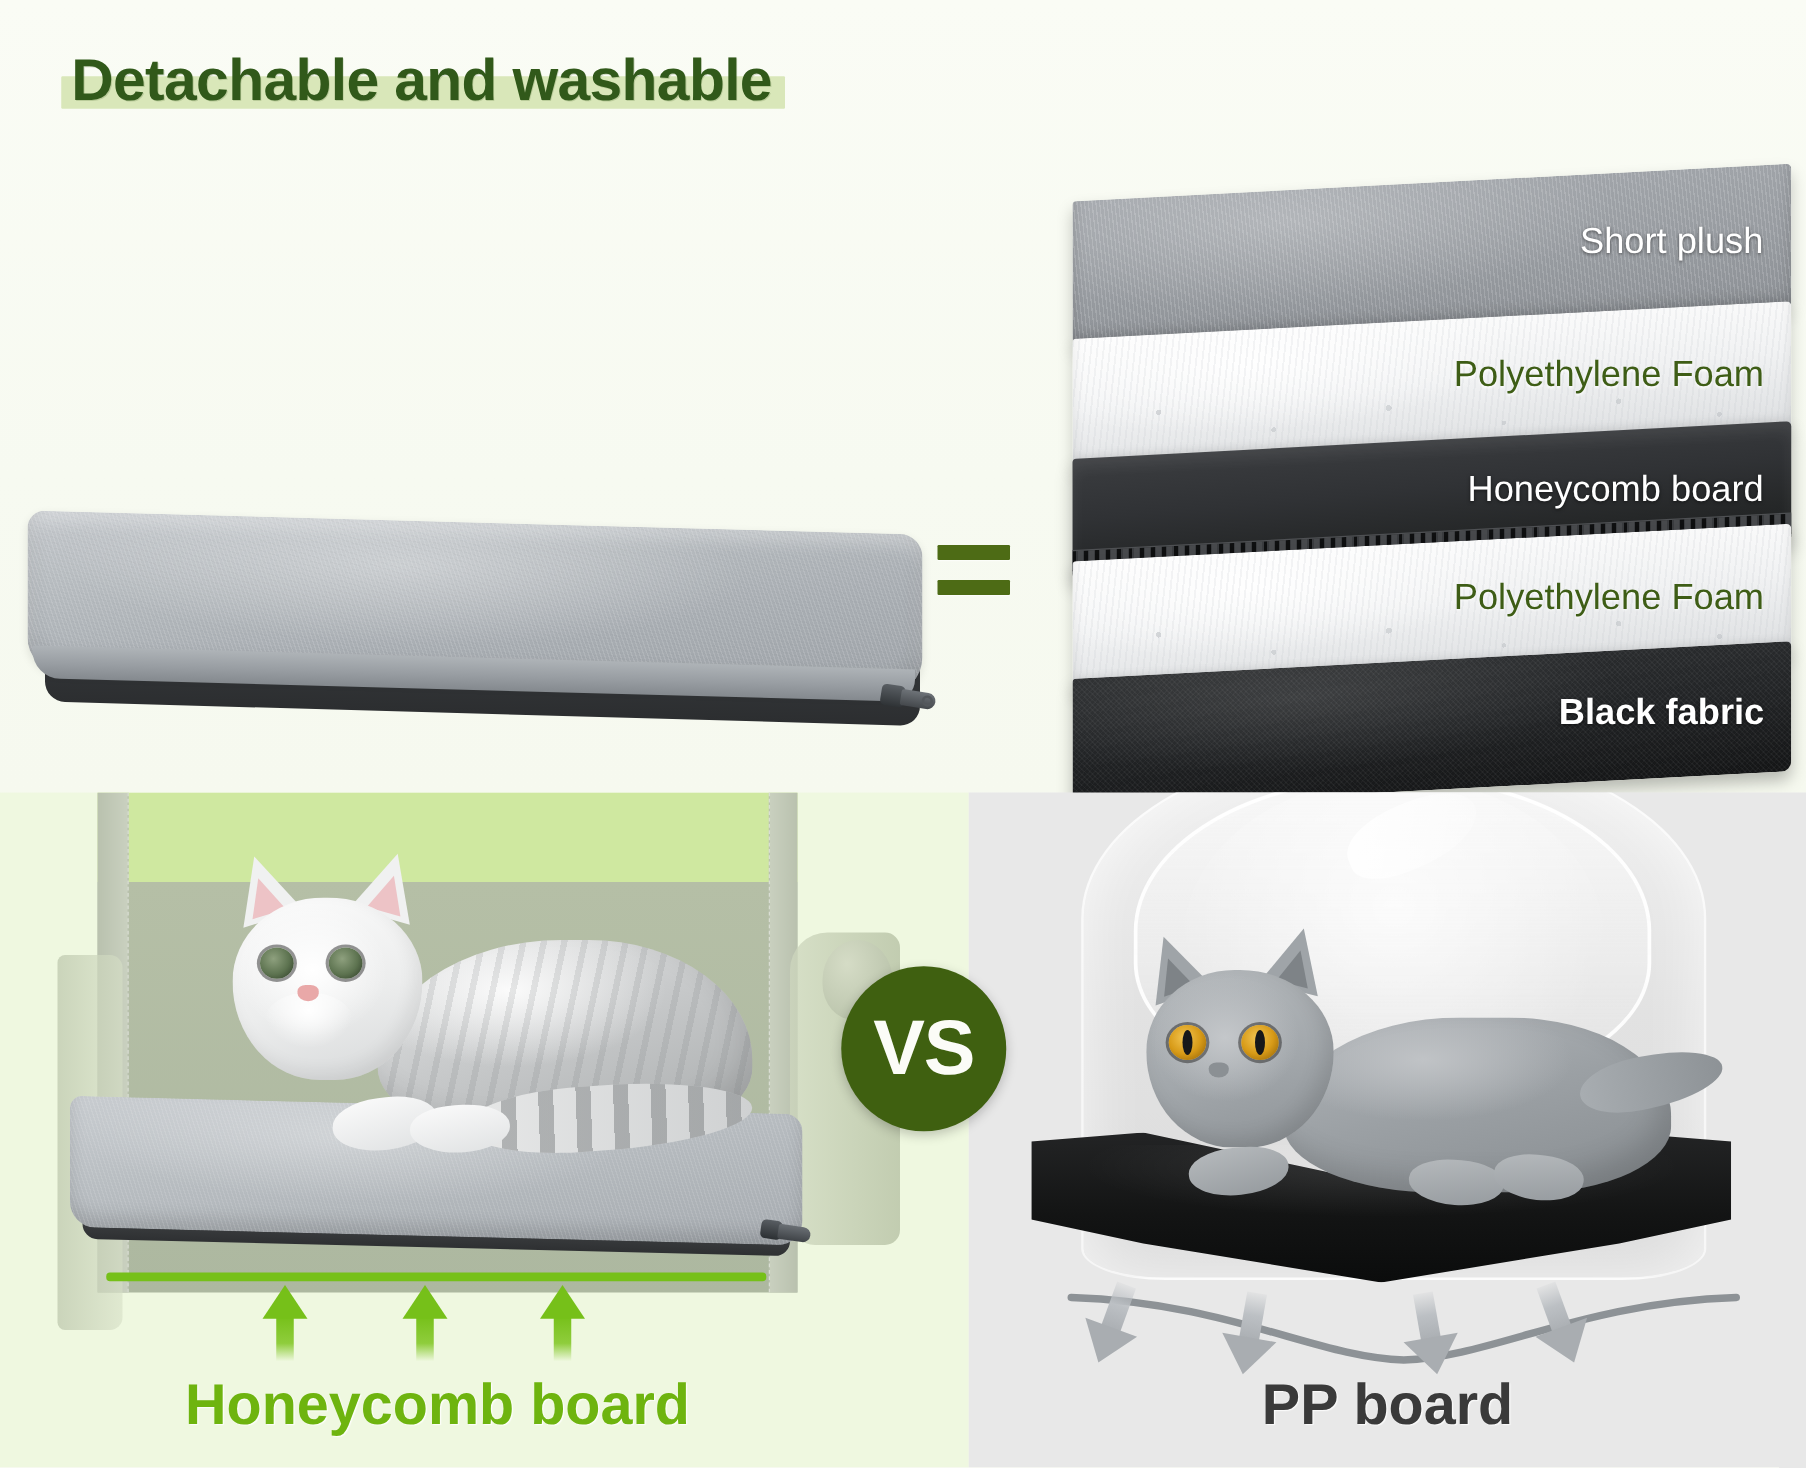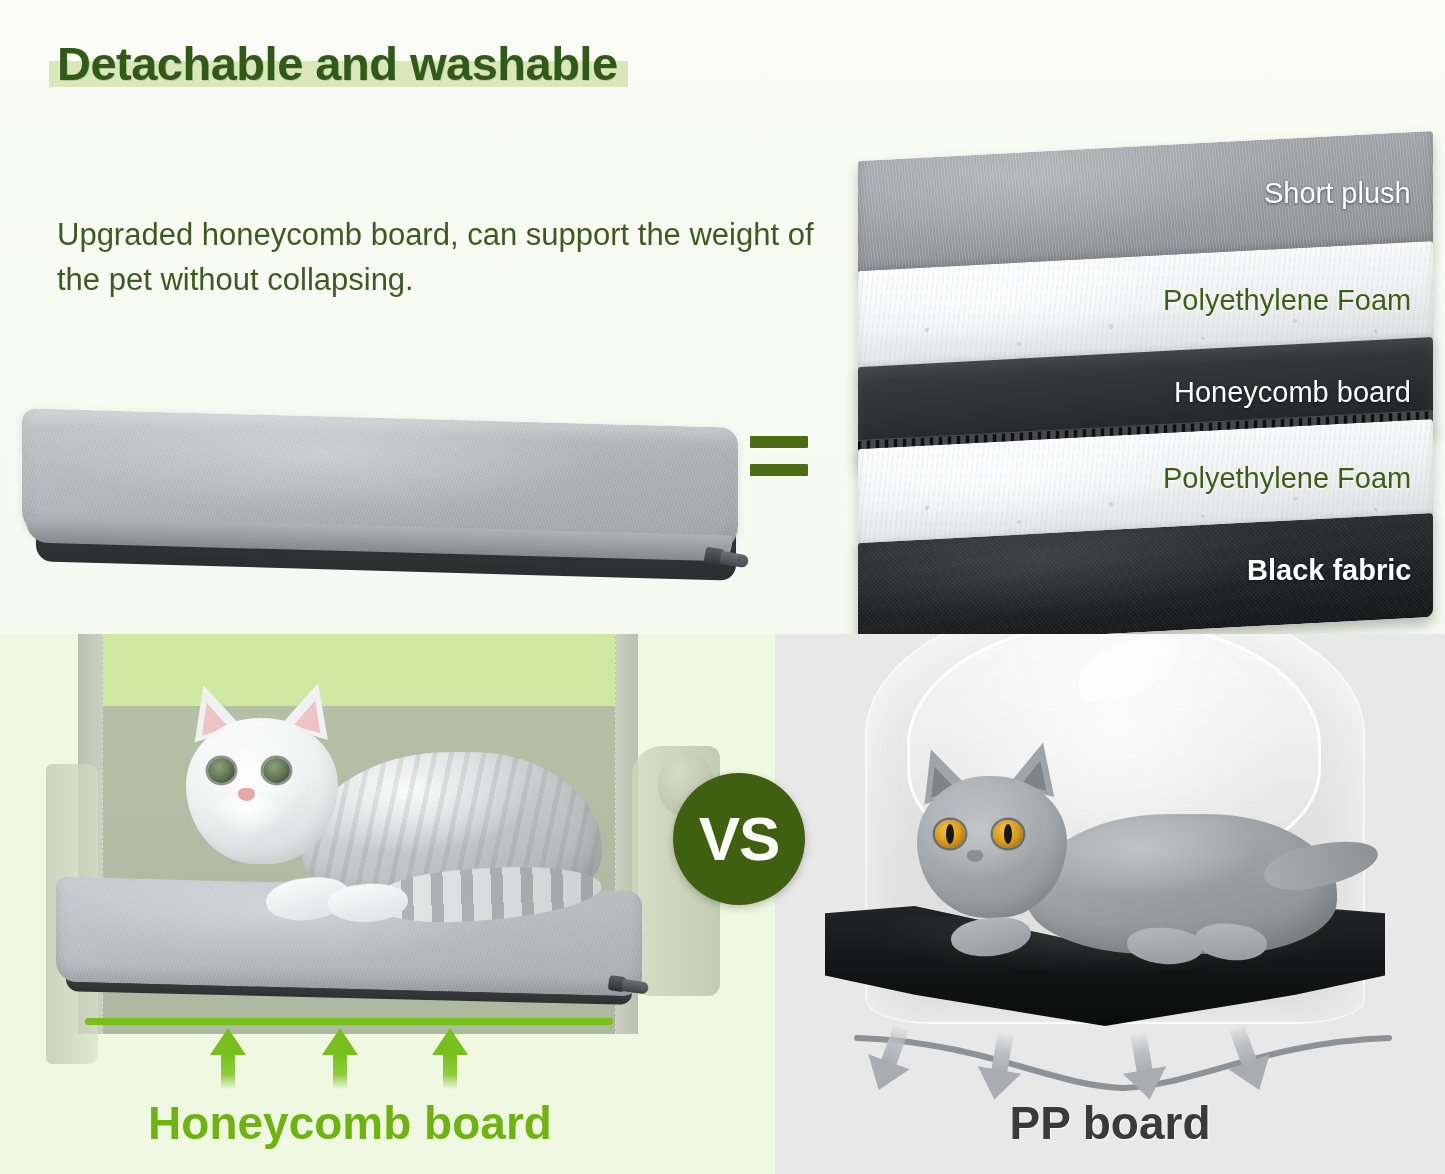--- a/index.html
+++ b/index.html
@@ -498,21 +498,20 @@
   <div id="top-section">
 
     <div id="heading-block">
       <div class="title-line" id="title-line-1">
         <span class="hl"></span>
         <span class="tx">Detachable and washable</span>
       </div>
       <br>
     </div>
 
-    <div id="subtitle">Upgraded honeycomb board, can support the weight of the pet without collapsing.</div>
 
     <div id="mat-photo">
       <div class="mat-base"></div>
       <div class="mat-top"></div>
       <div class="mat-edge"></div>
       <div class="mat-zip">
         <div class="slider"></div>
         <div class="pull"></div>
         <div class="ring"></div>
       </div>

